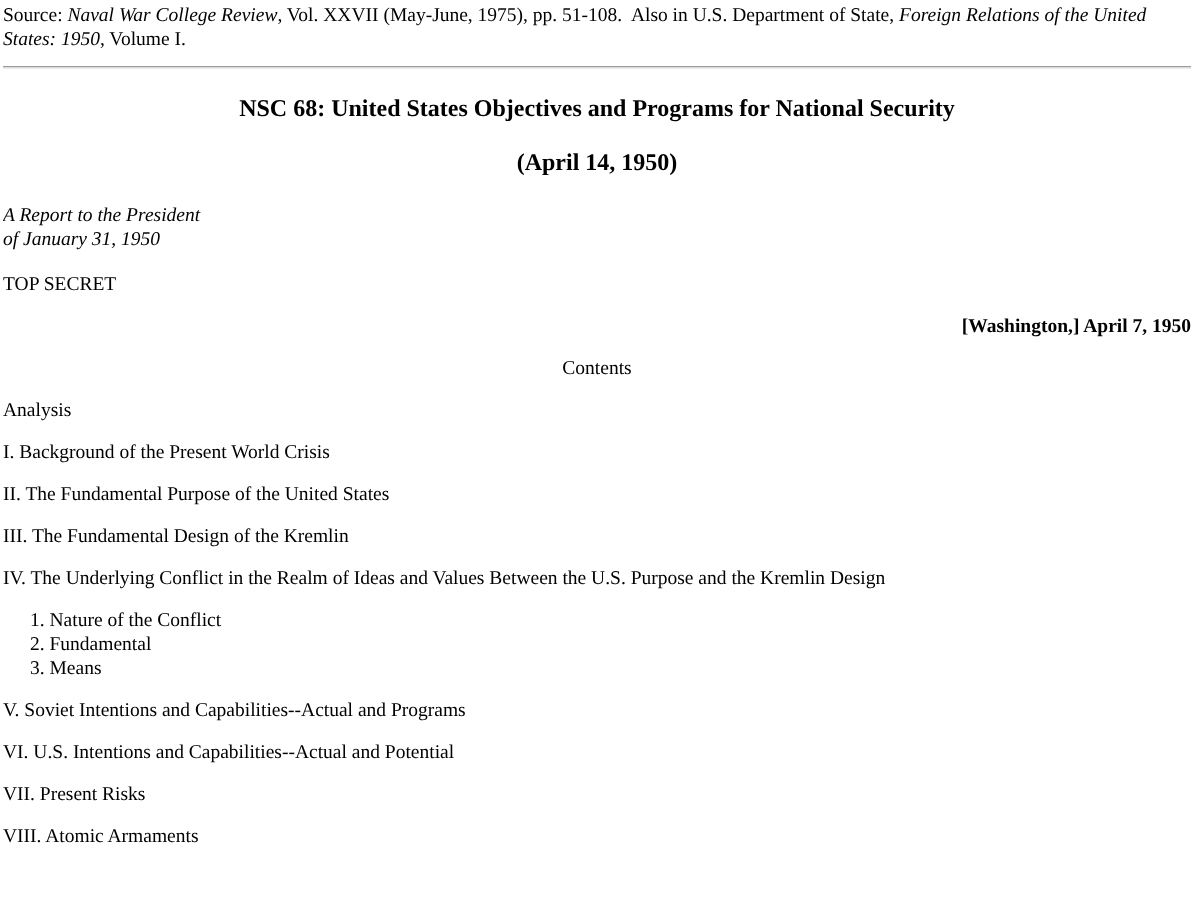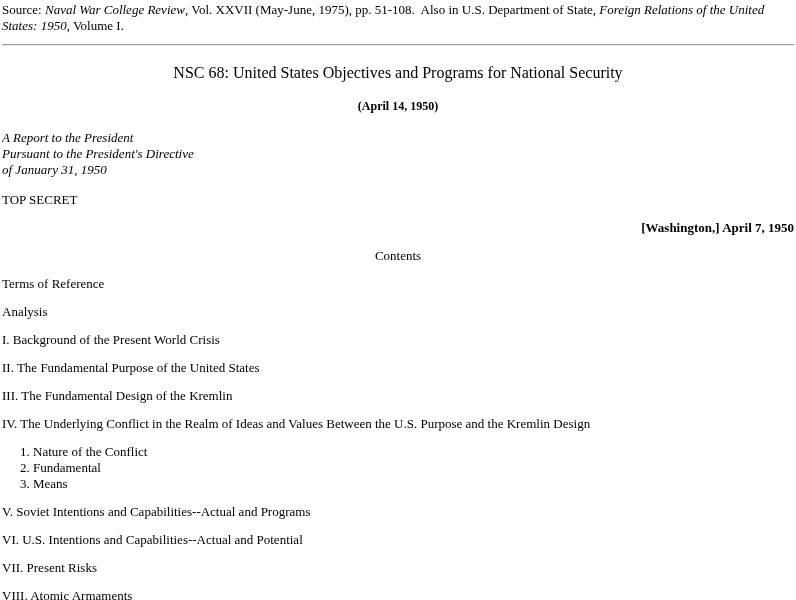--- a/index.html
+++ b/index.html
@@ -18,30 +18,30 @@
   .italic { font-style: italic; }
   hr.rule {
     height: 0;
     border: none;
     border-top: 1px solid #9c9c9c;
     border-bottom: 1px solid #ececec;
     margin: 9px 0;
   }
   h1.doc-title {
     font-size: 16px;
-    font-weight: normal;
+    font-weight: bold;
     text-align: center;
     margin: 17px 0;
     line-height: 1.2;
   }
   p.doc-date {
     font-weight: bold;
     text-align: center;
     margin: 16px 0;
-    font-size: 12px;
+    font-size: 16px;
   }
   .subtitle {
     font-style: italic;
     text-align: left;
     margin: 14px 0;
   }
   .right { text-align: right; font-weight: bold; }
   .center { text-align: center; }
   ol.toc-sublist {
     margin: 12px 0;
@@ -57,31 +57,29 @@
   <p class="source"><span>Source: </span><span class="italic">Naval War College Review</span><span>, Vol. XXVII (May-June, 1975), pp. 51-108.&nbsp; Also in U.S. Department of State, </span><span class="italic">Foreign Relations of the United States: 1950</span><span>, Volume I.</span></p>
 
   <hr class="rule">
 
   <h1 class="doc-title">NSC 68: United States Objectives and Programs for National Security</h1>
 
   <p class="doc-date">(April 14, 1950)</p>
 
   <div class="subtitle">
     <div>A Report to the President</div>
-    <div>Pursuant to the President's Directive</div>
     <div>of January 31, 1950</div>
   </div>
 
   <p>TOP SECRET</p>
 
   <p class="right">[Washington,] April 7, 1950</p>
 
   <p class="center">Contents</p>
 
-  <p>Terms of Reference</p>
   <p>Analysis</p>
   <p>I. Background of the Present World Crisis</p>
   <p>II. The Fundamental Purpose of the United States</p>
   <p>III. The Fundamental Design of the Kremlin</p>
   <p>IV. The Underlying Conflict in the Realm of Ideas and Values Between the U.S. Purpose and the Kremlin Design</p>
 
   <ol class="toc-sublist">
     <li>Nature of the Conflict</li>
     <li>Fundamental</li>
     <li>Means</li>

